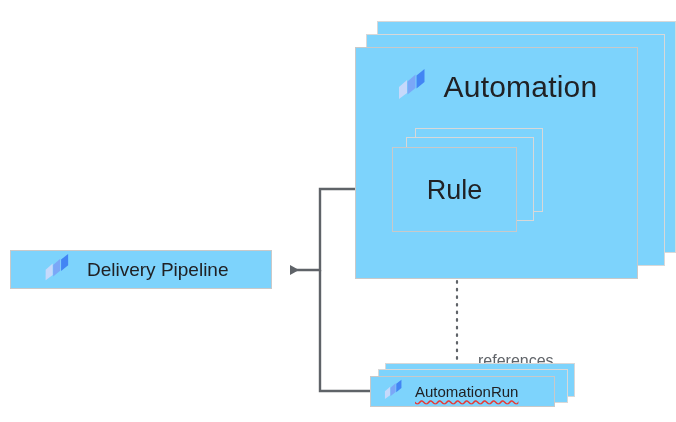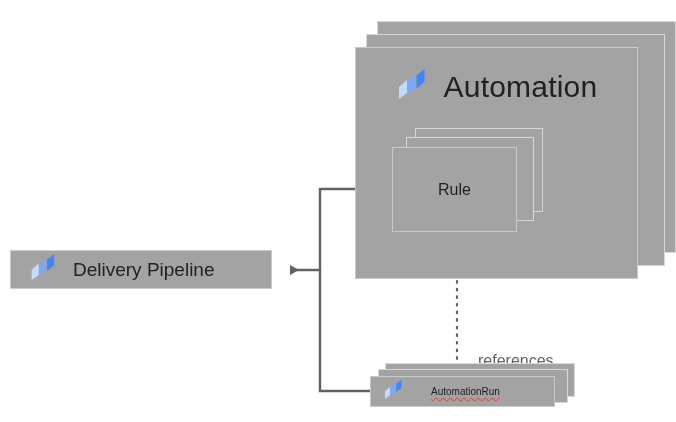--- a/index.html
+++ b/index.html
@@ -16,21 +16,21 @@
     position: relative;
     width: 676px;
     height: 422px;
     background: #ffffff;
     overflow: hidden;
   }
 
   
   .box {
     position: absolute;
-    background: #a3a3a3;
+    background: #7dd3fc;
     border: 1px solid #c9c9c9;
     box-sizing: border-box;
   }
   .box.ghost {
     border-color: #d8d8d8;
   }
 
   
   #automation-back2 { left: 377px; top: 21px;  width: 299px; height: 232px; }
   #automation-back1 { left: 366px; top: 34px;  width: 299px; height: 232px; }
@@ -56,58 +56,57 @@
   
   #rule-back2 { left: 415px; top: 128px; width: 128px; height: 84px; }
   #rule-back1 { left: 406px; top: 137px; width: 128px; height: 84px; }
   #rule-front { left: 392px; top: 147px; width: 125px; height: 85px; }
 
   #rule-front .rule-label {
     position: absolute;
     left: 0; right: 0; top: 50%;
     transform: translateY(-50%);
     text-align: center;
-    font-size: 16px;
+    font-size: 27px;
     color: #202124;
   }
 
   
   #delivery-pipeline {
     left: 10px; top: 250px; width: 262px; height: 39px;
     display: flex;
     align-items: center;
     gap: 14px;
-    padding-left: 18px;
+    padding-left: 32px;
   }
   .dp-label {
     font-size: 19px;
     color: #202124;
     white-space: nowrap;
   }
 
   
   #arun-back2 { left: 385px; top: 363px; width: 190px; height: 34px; }
   #arun-back1 { left: 378px; top: 369px; width: 190px; height: 34px; }
   #arun-front {
     left: 370px; top: 376px; width: 185px; height: 31px;
     display: flex;
     align-items: center;
     gap: 10px;
     padding-left: 12px;
   }
   .arun-label {
     position: relative;
-    font-size: 10px;
+    font-size: 15px;
     color: #202124;
     white-space: nowrap;
     
     text-decoration: underline wavy #e53935;
     text-decoration-skip-ink: none;
     text-underline-offset: 2px;
-    margin-left: 16px;
   }
 
   
   .app-icon { display: block; flex: 0 0 auto; }
 
   
   .wire {
     position: absolute;
     left: 0; top: 0;
     width: 676px; height: 422px;

